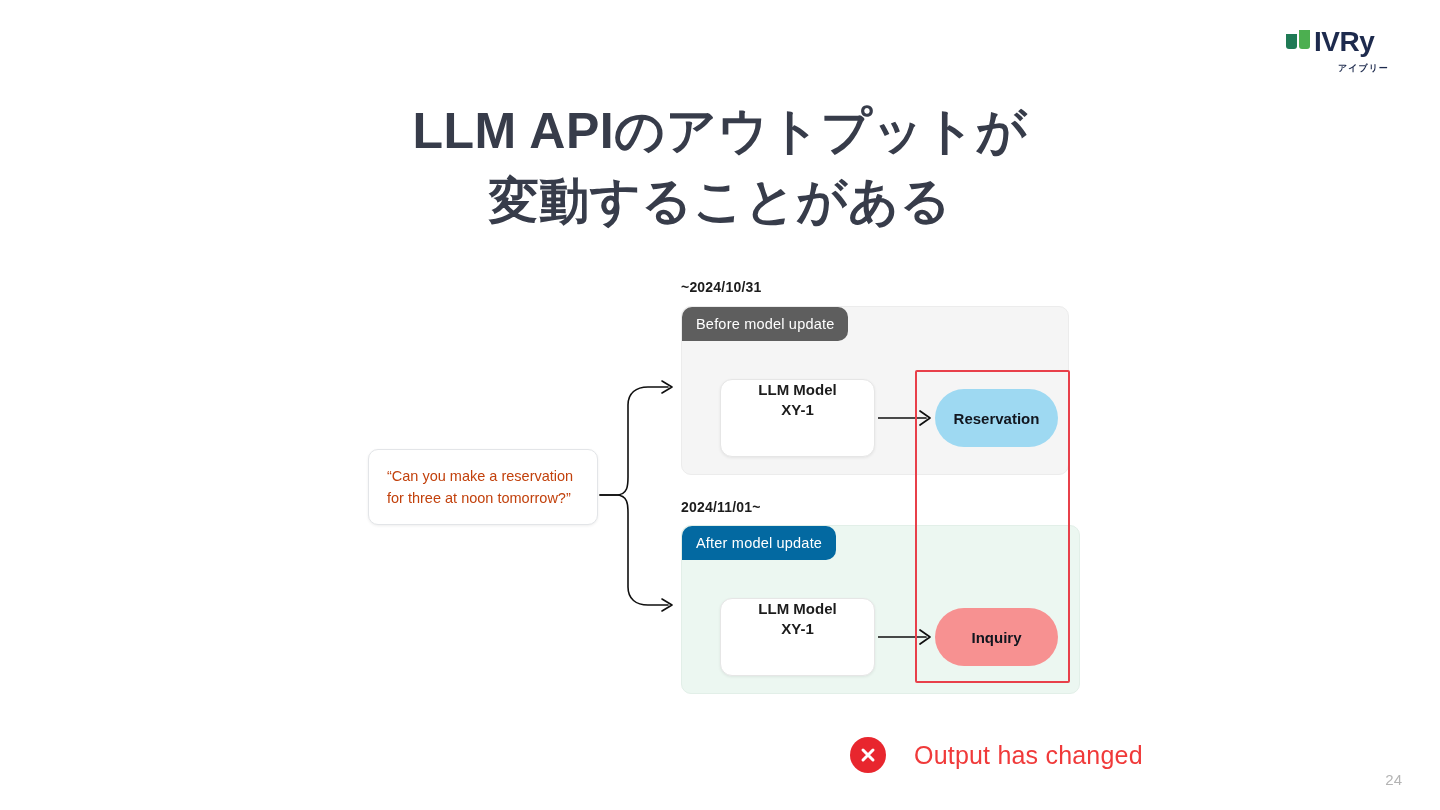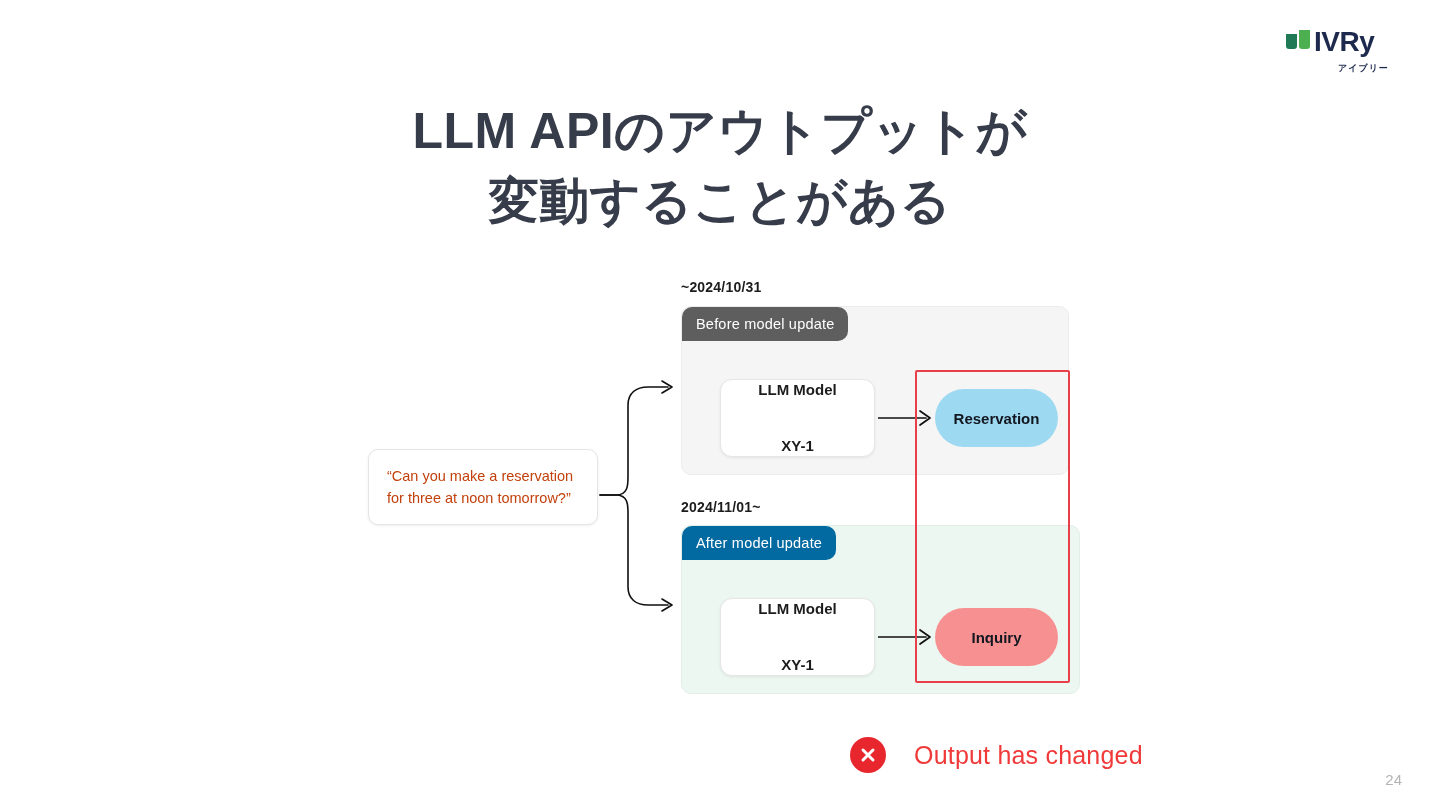--- a/index.html
+++ b/index.html
@@ -164,21 +164,21 @@
     width: 155px;
     height: 78px;
     background: #ffffff;
     border: 1px solid #e6e6e6;
     border-radius: 12px;
     box-shadow: 0 1px 3px rgba(0,0,0,0.07);
     box-sizing: border-box;
     display: flex;
     flex-direction: column;
     align-items: center;
-    justify-content: space-between;
+    justify-content: flex-start;
     font-size: 15px;
     font-weight: bold;
     color: #1c1c1c;
     line-height: 20px;
   }
 
   
   .inner-arrow {
     position: absolute;
     left: 196px;

